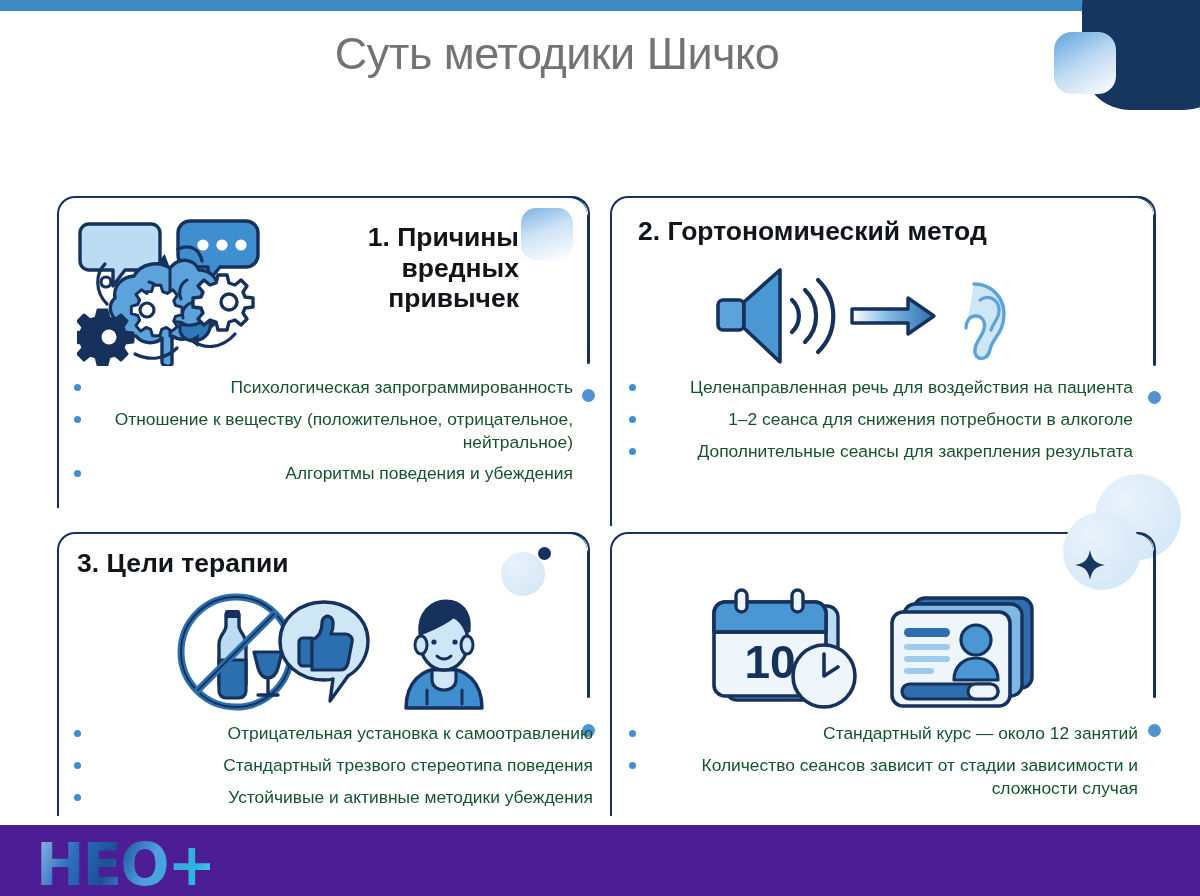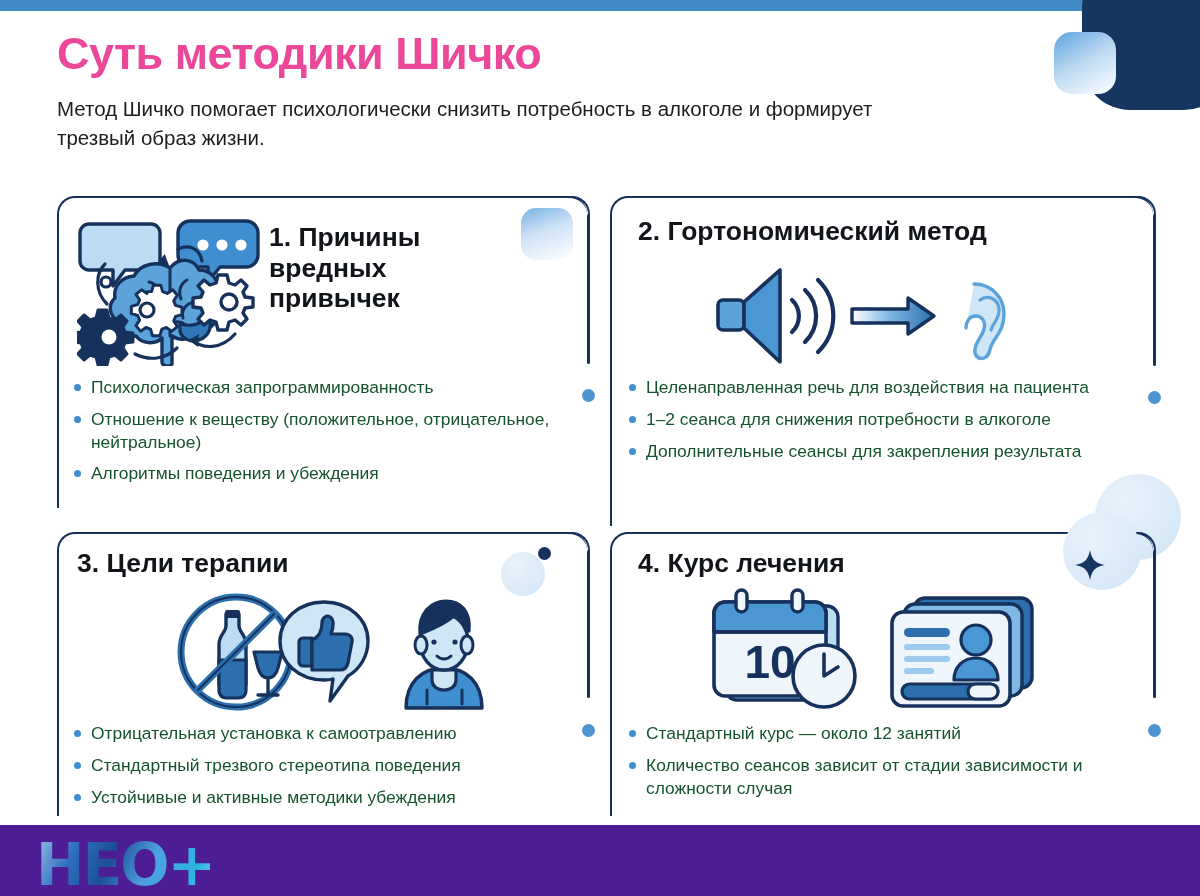--- a/index.html
+++ b/index.html
@@ -29,43 +29,43 @@
     position:absolute; top:32px; right:84px;
     width:62px; height:62px;
     border-radius:18px;
     background:linear-gradient(150deg,#5fa3dd 0%,#bcd9f2 48%,#ffffff 100%);
     z-index:3;
   }
 
   
   .header{ position:absolute; top:30px; left:57px; width:1000px; z-index:4; }
   .page-title{
-    font-size:45px; font-weight:bold; color:#ec4899;
-    letter-spacing:-0.5px; line-height:1.05;
+    font-size:45px; font-weight:normal; color:#737373;
+    letter-spacing:-0.5px; line-height:1.05;text-align:center;
   }
   .page-sub{
     margin-top:17px;
     font-size:20.5px; color:#1d1d1d; line-height:1.42; font-weight:400;
     max-width:830px;
   }
 
   
   .grid{
     position:absolute; top:196px; left:57px;
     width:1096px; height:620px;
   }
   .card{
     position:absolute;
     border:2.5px solid #16325c;
     border-bottom:none;
     border-radius:18px 18px 0 0;
     background:transparent;
   }
   
-  .card{ border-right:none; }
+  .card{ border-right:none;text-align:right; }
   .card .rb{
     position:absolute; top:16px; right:-2.5px;
     width:2.5px; background:#16325c;
     border-radius:2px;
   }
   .card .rb-dot{
     position:absolute; right:-8px;
     width:13px; height:13px; border-radius:50%;
     background:#4f93d1;
   }
@@ -163,21 +163,20 @@
 </head>
 <body>
 
 <div class="topbar"></div>
 
 <div class="tr-navy"></div>
 <div class="tr-lightsq"></div>
 
 <div class="header">
   <div class="page-title">Суть методики Шичко</div>
-  <div class="page-sub">Метод Шичко помогает психологически снизить потребность в алкоголе и формирует трезвый образ жизни.</div>
 </div>
 
 <div class="grid">
 
   <div class="card" id="card1">
     <div class="corner-tr"></div>
     <div class="rb"></div>
     <div class="rb-dot"></div>
 
     <div class="deco deco-sq" style="right:14px; top:10px;"></div>
@@ -335,21 +334,20 @@
     <div class="rb"></div>
     <div class="rb-dot"></div>
 
     <div class="deco deco-circle" style="right:12px; top:-22px; width:78px; height:78px;"></div>
     <div class="deco deco-star" style="right:48px; top:16px;">
       <svg width="30" height="30" viewBox="0 0 30 30">
         <path d="M15 0 C17 10 20 13 30 15 C20 17 17 20 15 30 C13 20 10 17 0 15 C10 13 13 10 15 0 z" fill="#17365f"></path>
       </svg>
     </div>
 
-    <div class="t4 c-title">4. Курс лечения</div>
 
     <div class="icon-wrap">
       <svg width="350" height="128" viewBox="0 0 350 128">
 
         <rect x="24" y="18" width="112" height="94" rx="11" fill="#bcdcf4" stroke="#16325c" stroke-width="3.4"></rect>
 
         <rect x="12" y="14" width="112" height="94" rx="11" fill="#eef6fc" stroke="#16325c" stroke-width="3.6"></rect>
         <path d="M12 25 a11 11 0 0 1 11 -11 h90 a11 11 0 0 1 11 11 v19 h-112 z" fill="#4b97d4" stroke="#16325c" stroke-width="3.6" stroke-linejoin="round"></path>
         <line x1="12" y1="44" x2="124" y2="44" stroke="#16325c" stroke-width="3.4"></line>
         <rect x="34" y="2" width="11" height="22" rx="5.5" fill="#eef6fc" stroke="#16325c" stroke-width="3.4"></rect>

